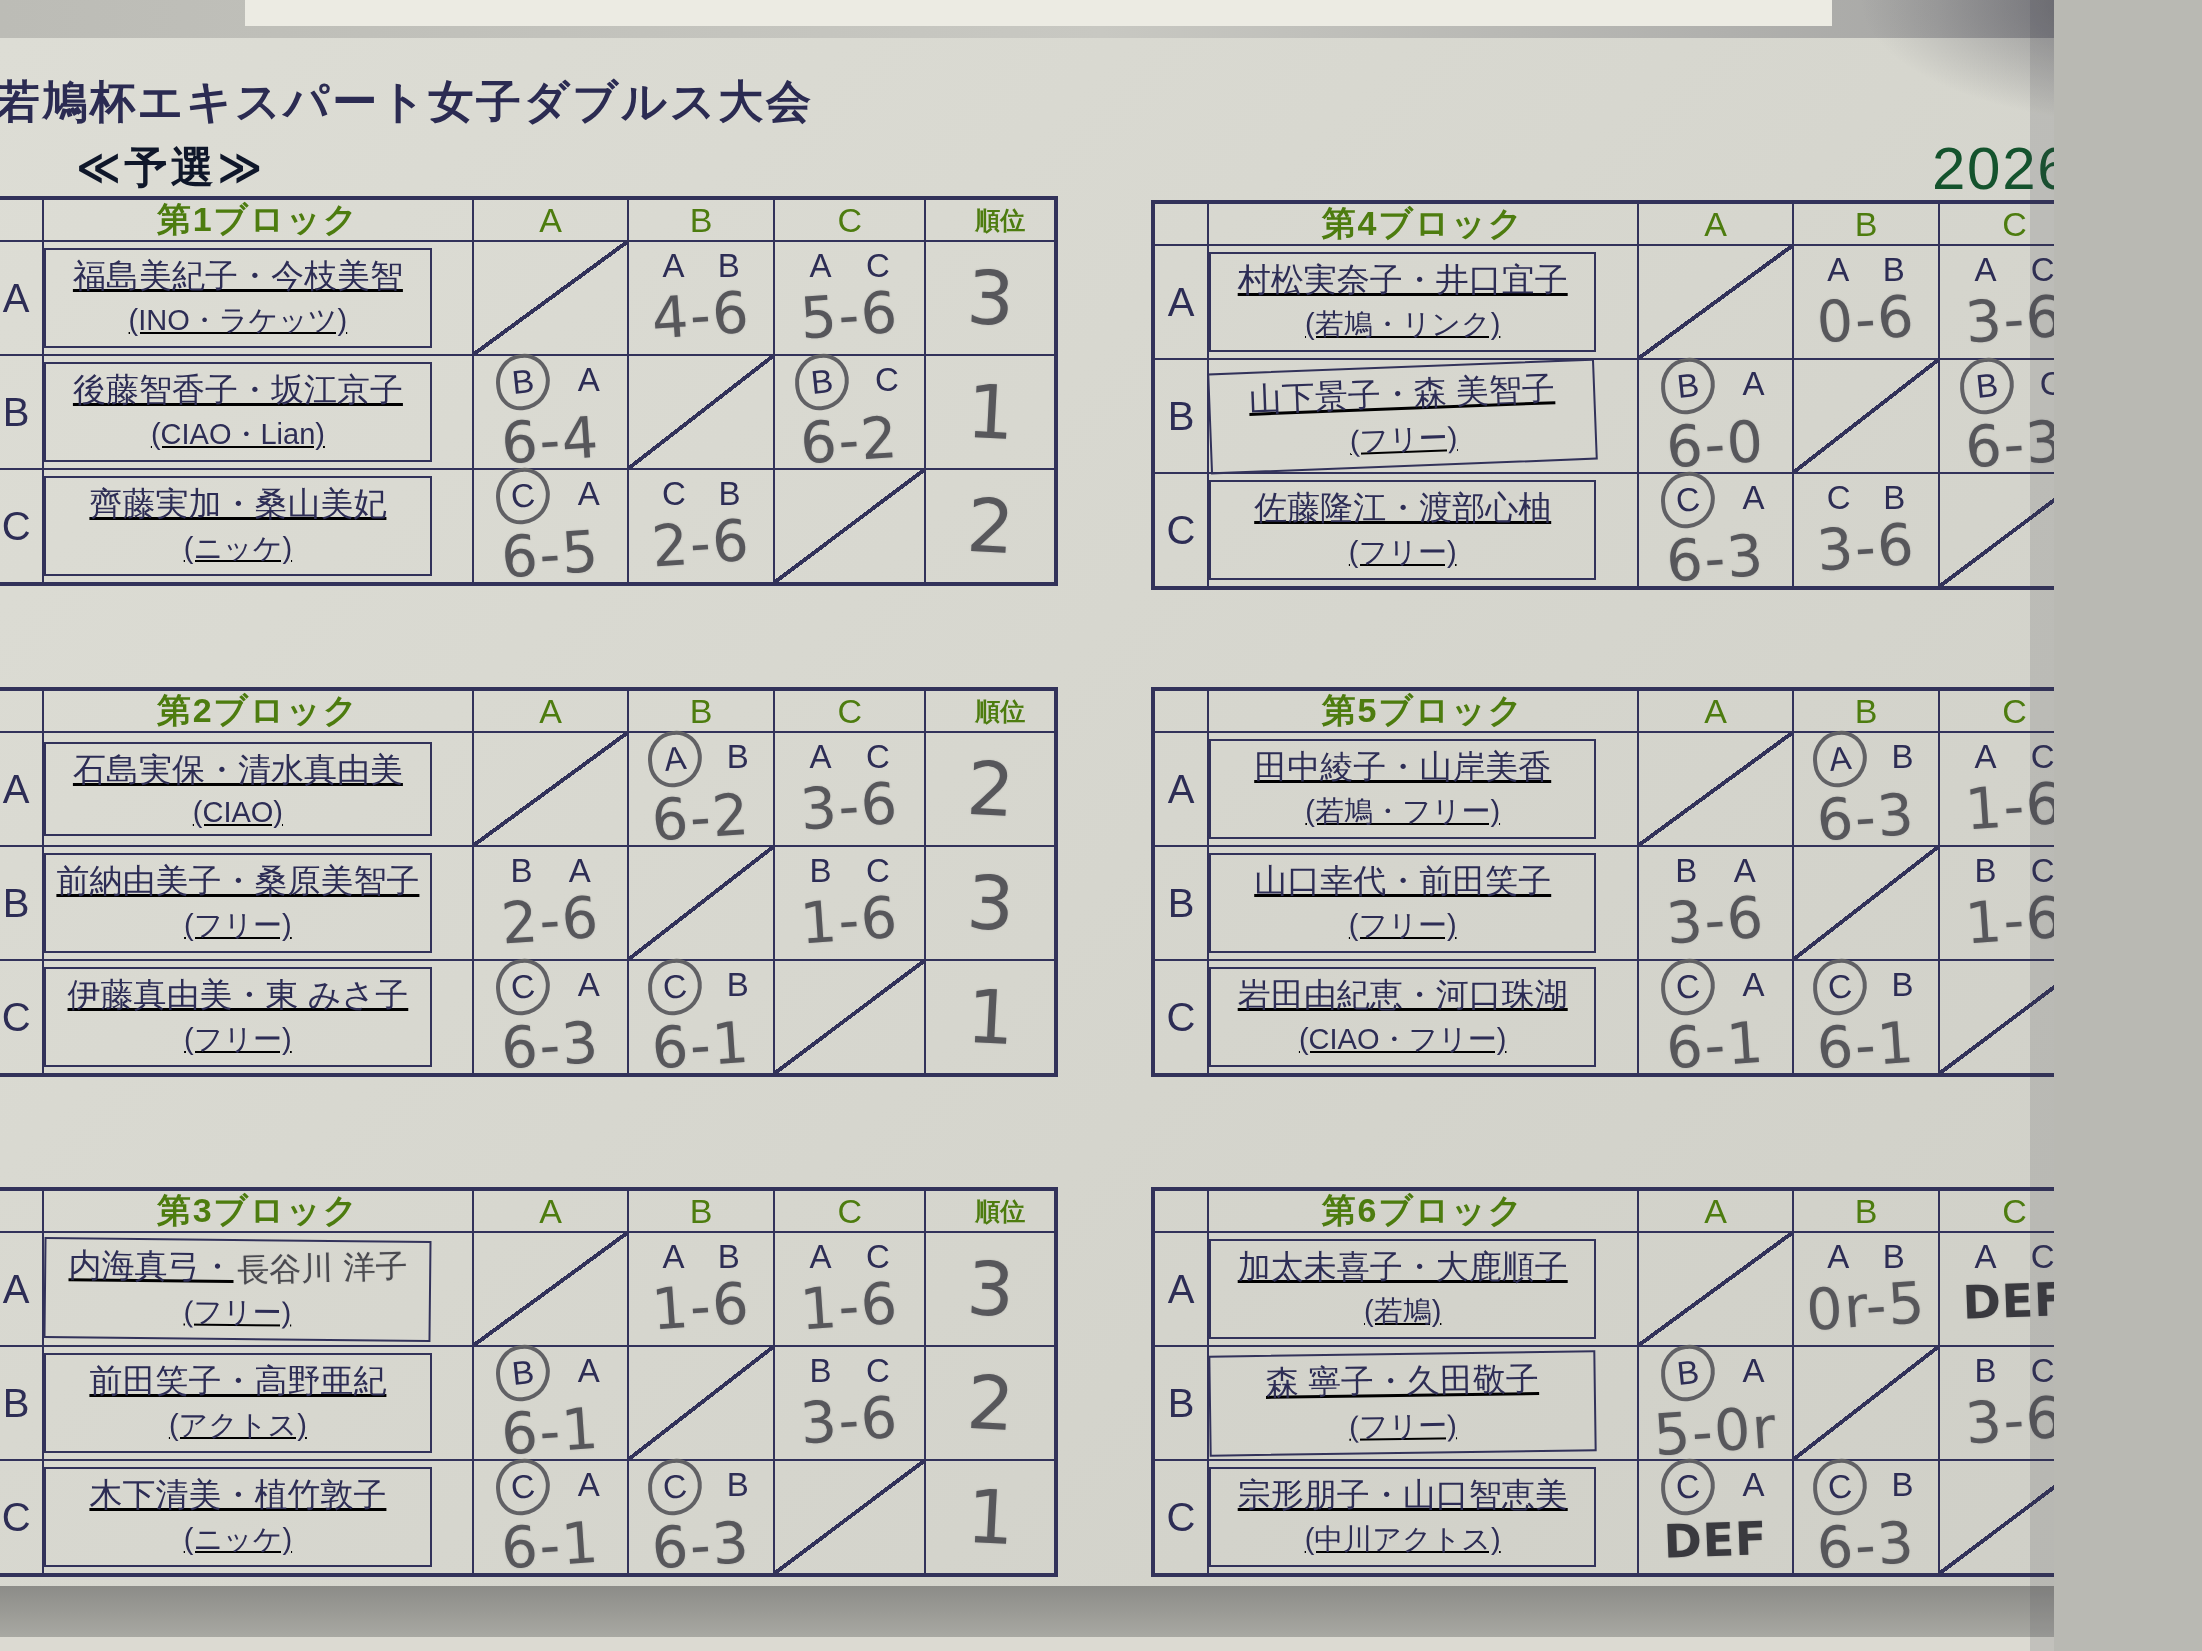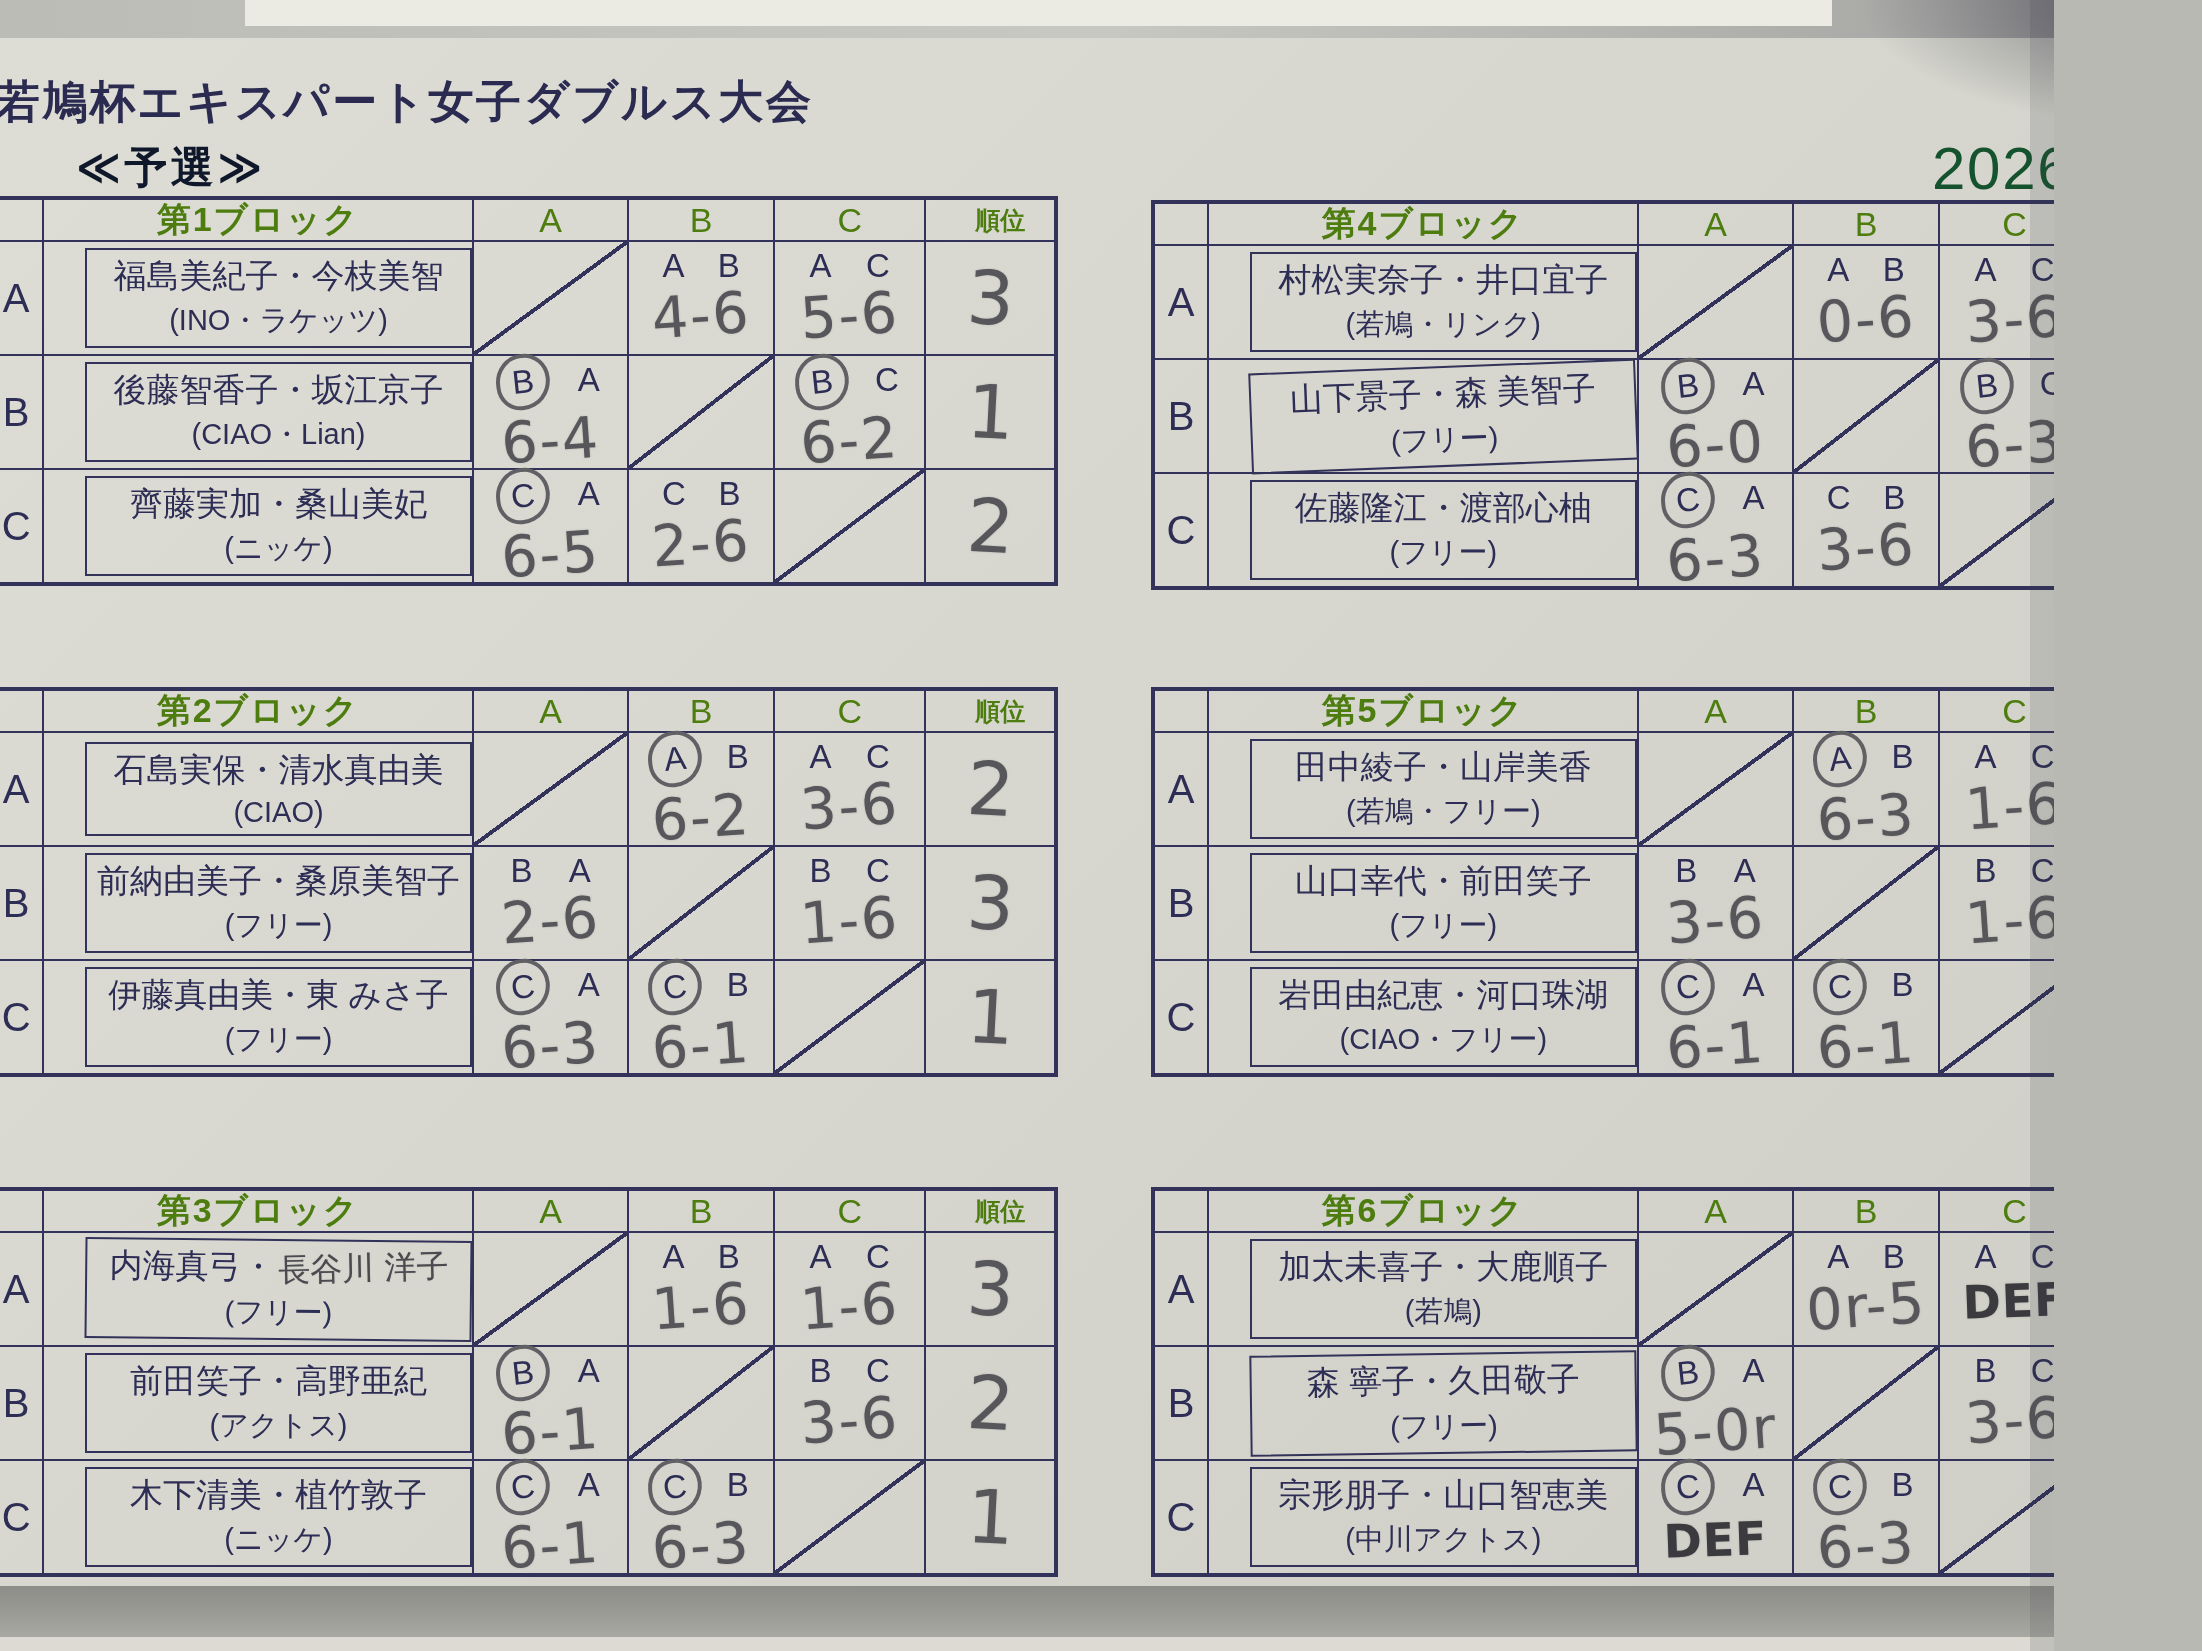--- a/index.html
+++ b/index.html
@@ -29,21 +29,21 @@
          grid-template-rows:40px 114px 114px 114px;
          border:4.3px solid #32325a;}
   .cell{box-sizing:border-box;position:relative;}
   .bl{border-left:2.6px solid #32325a;}
   .bt{border-top:2.6px solid #32325a;}
   .hcell{display:flex;align-items:center;justify-content:center;color:#4d7c0f;}
   .hname{font-size:34px;font-weight:bold;letter-spacing:1.7px;}
   .hletter{font-size:34px;}
   .hrank{font-size:25px;font-weight:bold;padding-left:20px;}
   .lblcell{display:flex;align-items:center;justify-content:center;font-size:40px;color:#2d2d55;}
-  .teamcell{display:flex;align-items:center;justify-content:flex-end;}
+  .teamcell{display:flex;align-items:center;justify-content:flex-start;text-decoration:underline;}
   .slip{border:2.6px solid #32325a;width:88%;text-align:center;padding:5.2px 3.4px;}
   .tname{font-size:33px;color:#2d2d55;line-height:1.25;white-space:nowrap;}
   .thand{font-family:"DejaVu Sans",sans-serif;color:#4a4a50;font-size:32px;display:inline-block;
          transform:rotate(-2deg);margin-left:3.4px;text-shadow:0 0 0.9px rgba(74,74,80,.5);}
   .tclub{font-size:29px;color:#2d2d55;margin-top:5.2px;white-space:nowrap;}
   .letters{display:flex;justify-content:space-evenly;align-items:flex-start;margin-top:5.2px;
            font-size:33px;color:#2d2d55;}
   .circle{display:inline-flex;align-items:center;justify-content:center;width:46px;height:48px;
           border:4.3px solid #616165;border-radius:52% 48% 55% 45%;transform:rotate(-6deg);
           margin:-6.9px 0 0 -5.2px;}

